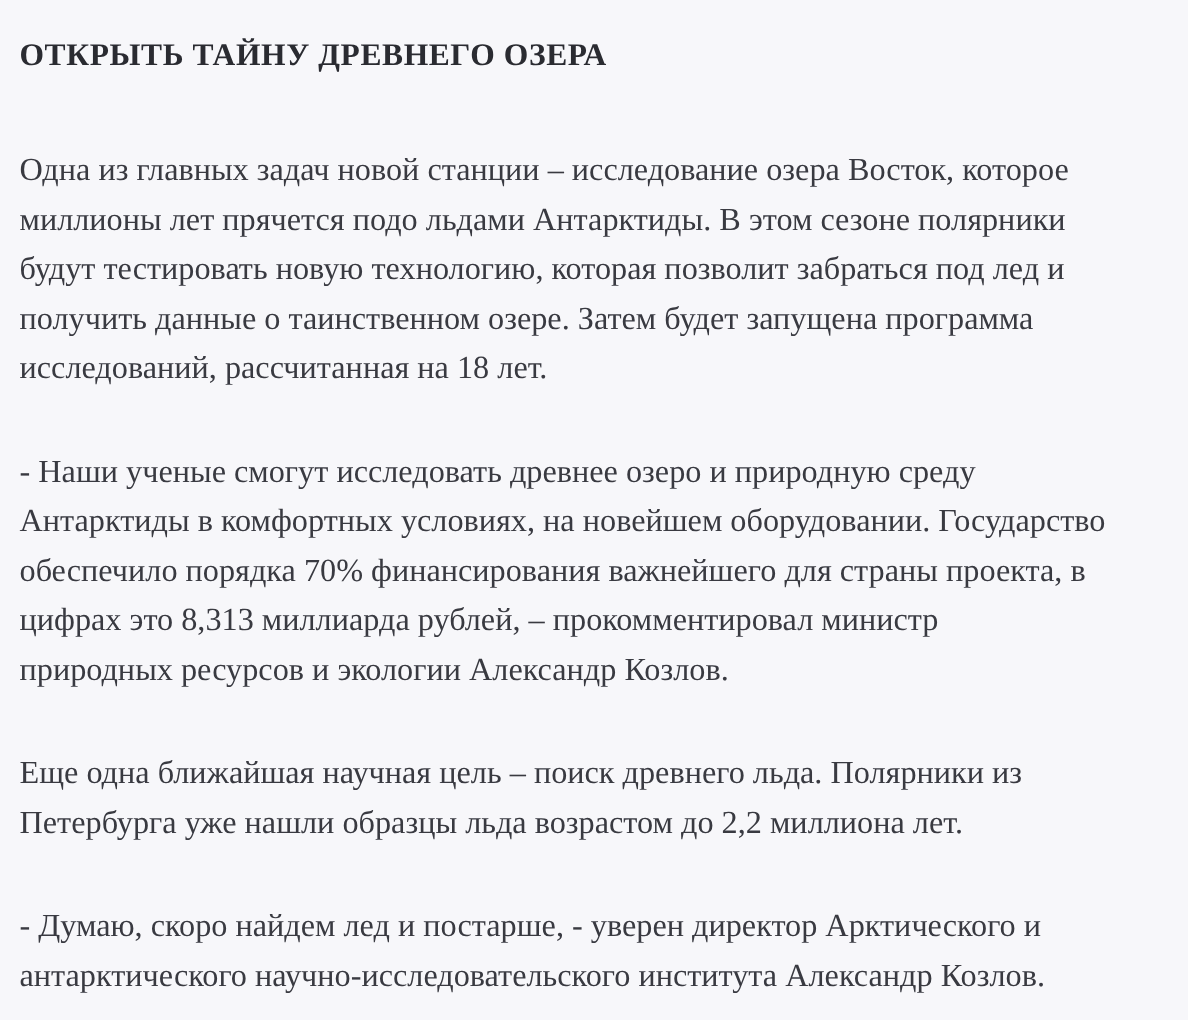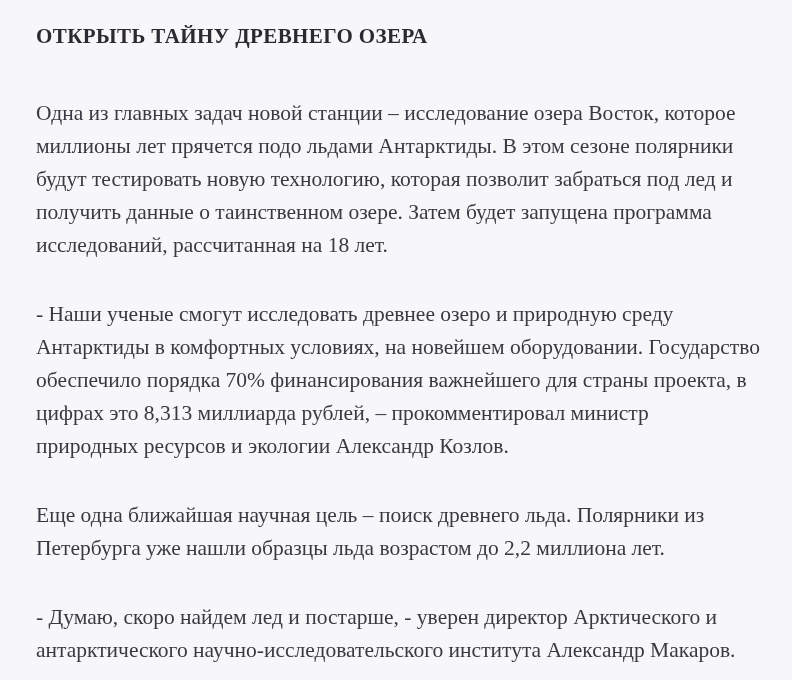--- a/index.html
+++ b/index.html
@@ -9,21 +9,21 @@
   body {
     width: 792px;
     height: 680px;
     background: #f7f7fa;
     overflow: hidden;
     font-family: "Liberation Serif", serif;
   }
   .article {
     box-sizing: border-box;
     width: 680px;
-    padding: 22px 18px 0 36px;
+    padding: 22px 18px 0 13px;
   }
   .article-heading {
     margin: 0;
     font-family: "Liberation Serif", serif;
     font-weight: 700;
     font-size: 21px;
     line-height: 28px;
     letter-spacing: 0.4px;
     color: #2a2b31;
     white-space: pre;
@@ -56,14 +56,14 @@
   <p class="para">- Наши ученые смогут исследовать древнее озеро и природную среду
 Антарктиды в комфортных условиях, на новейшем оборудовании. Государство
 обеспечило порядка 70% финансирования важнейшего для страны проекта, в
 цифрах это 8,313 миллиарда рублей, – прокомментировал министр
 природных ресурсов и экологии Александр Козлов.</p>
 
   <p class="para">Еще одна ближайшая научная цель – поиск древнего льда. Полярники из
 Петербурга уже нашли образцы льда возрастом до 2,2 миллиона лет.</p>
 
   <p class="para">- Думаю, скоро найдем лед и постарше, - уверен директор Арктического и
-антарктического научно-исследовательского института Александр Макаров.</p>
+антарктического научно-исследовательского института Александр Козлов.</p>
 </div>
 
 </body></html>

